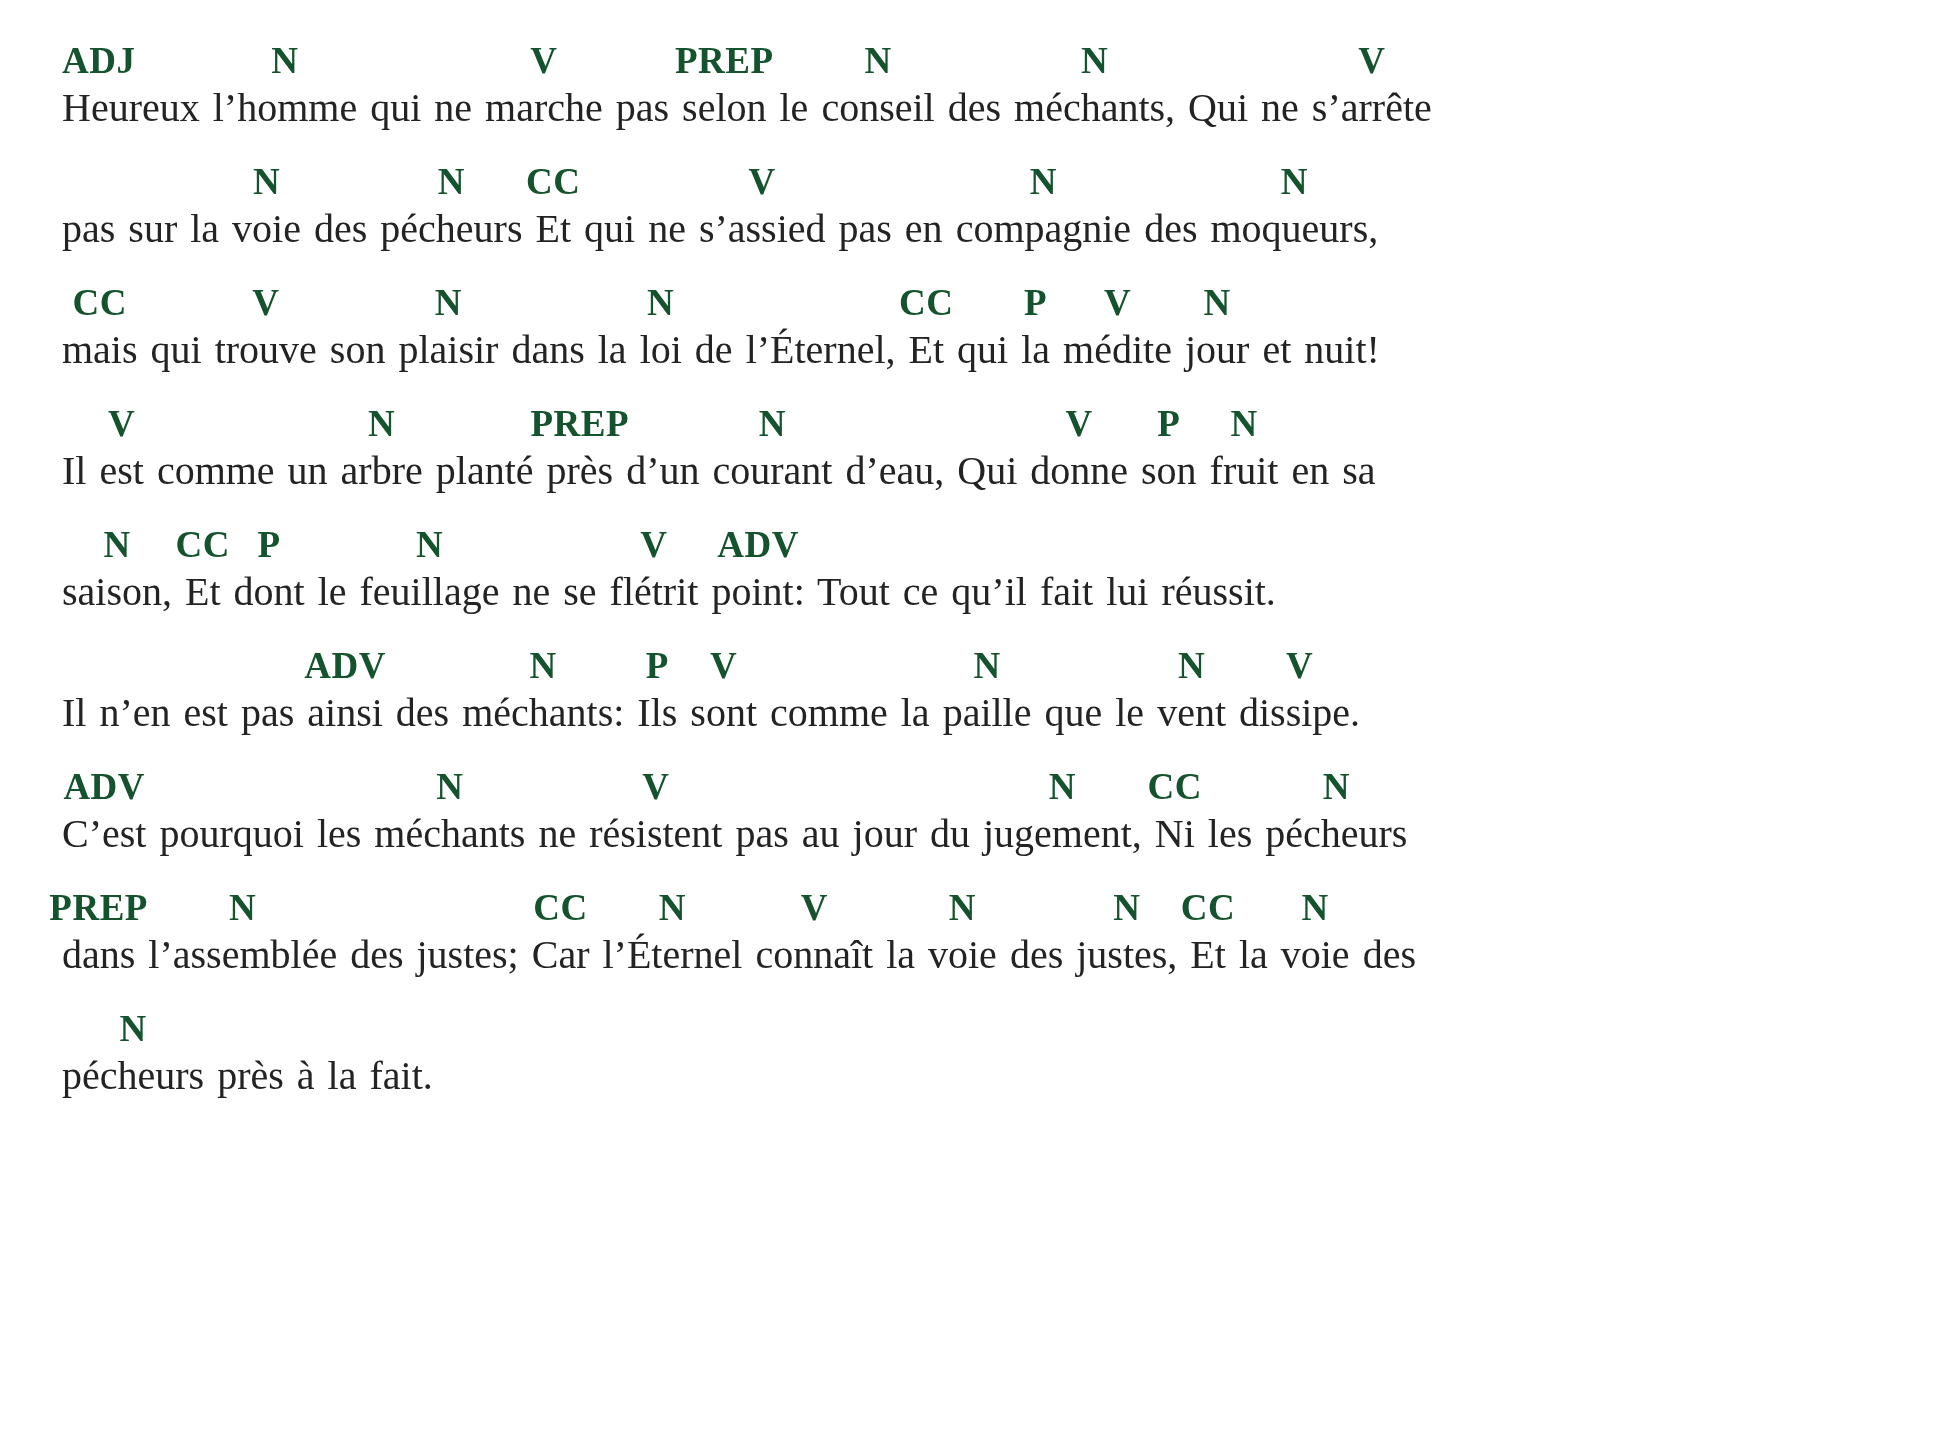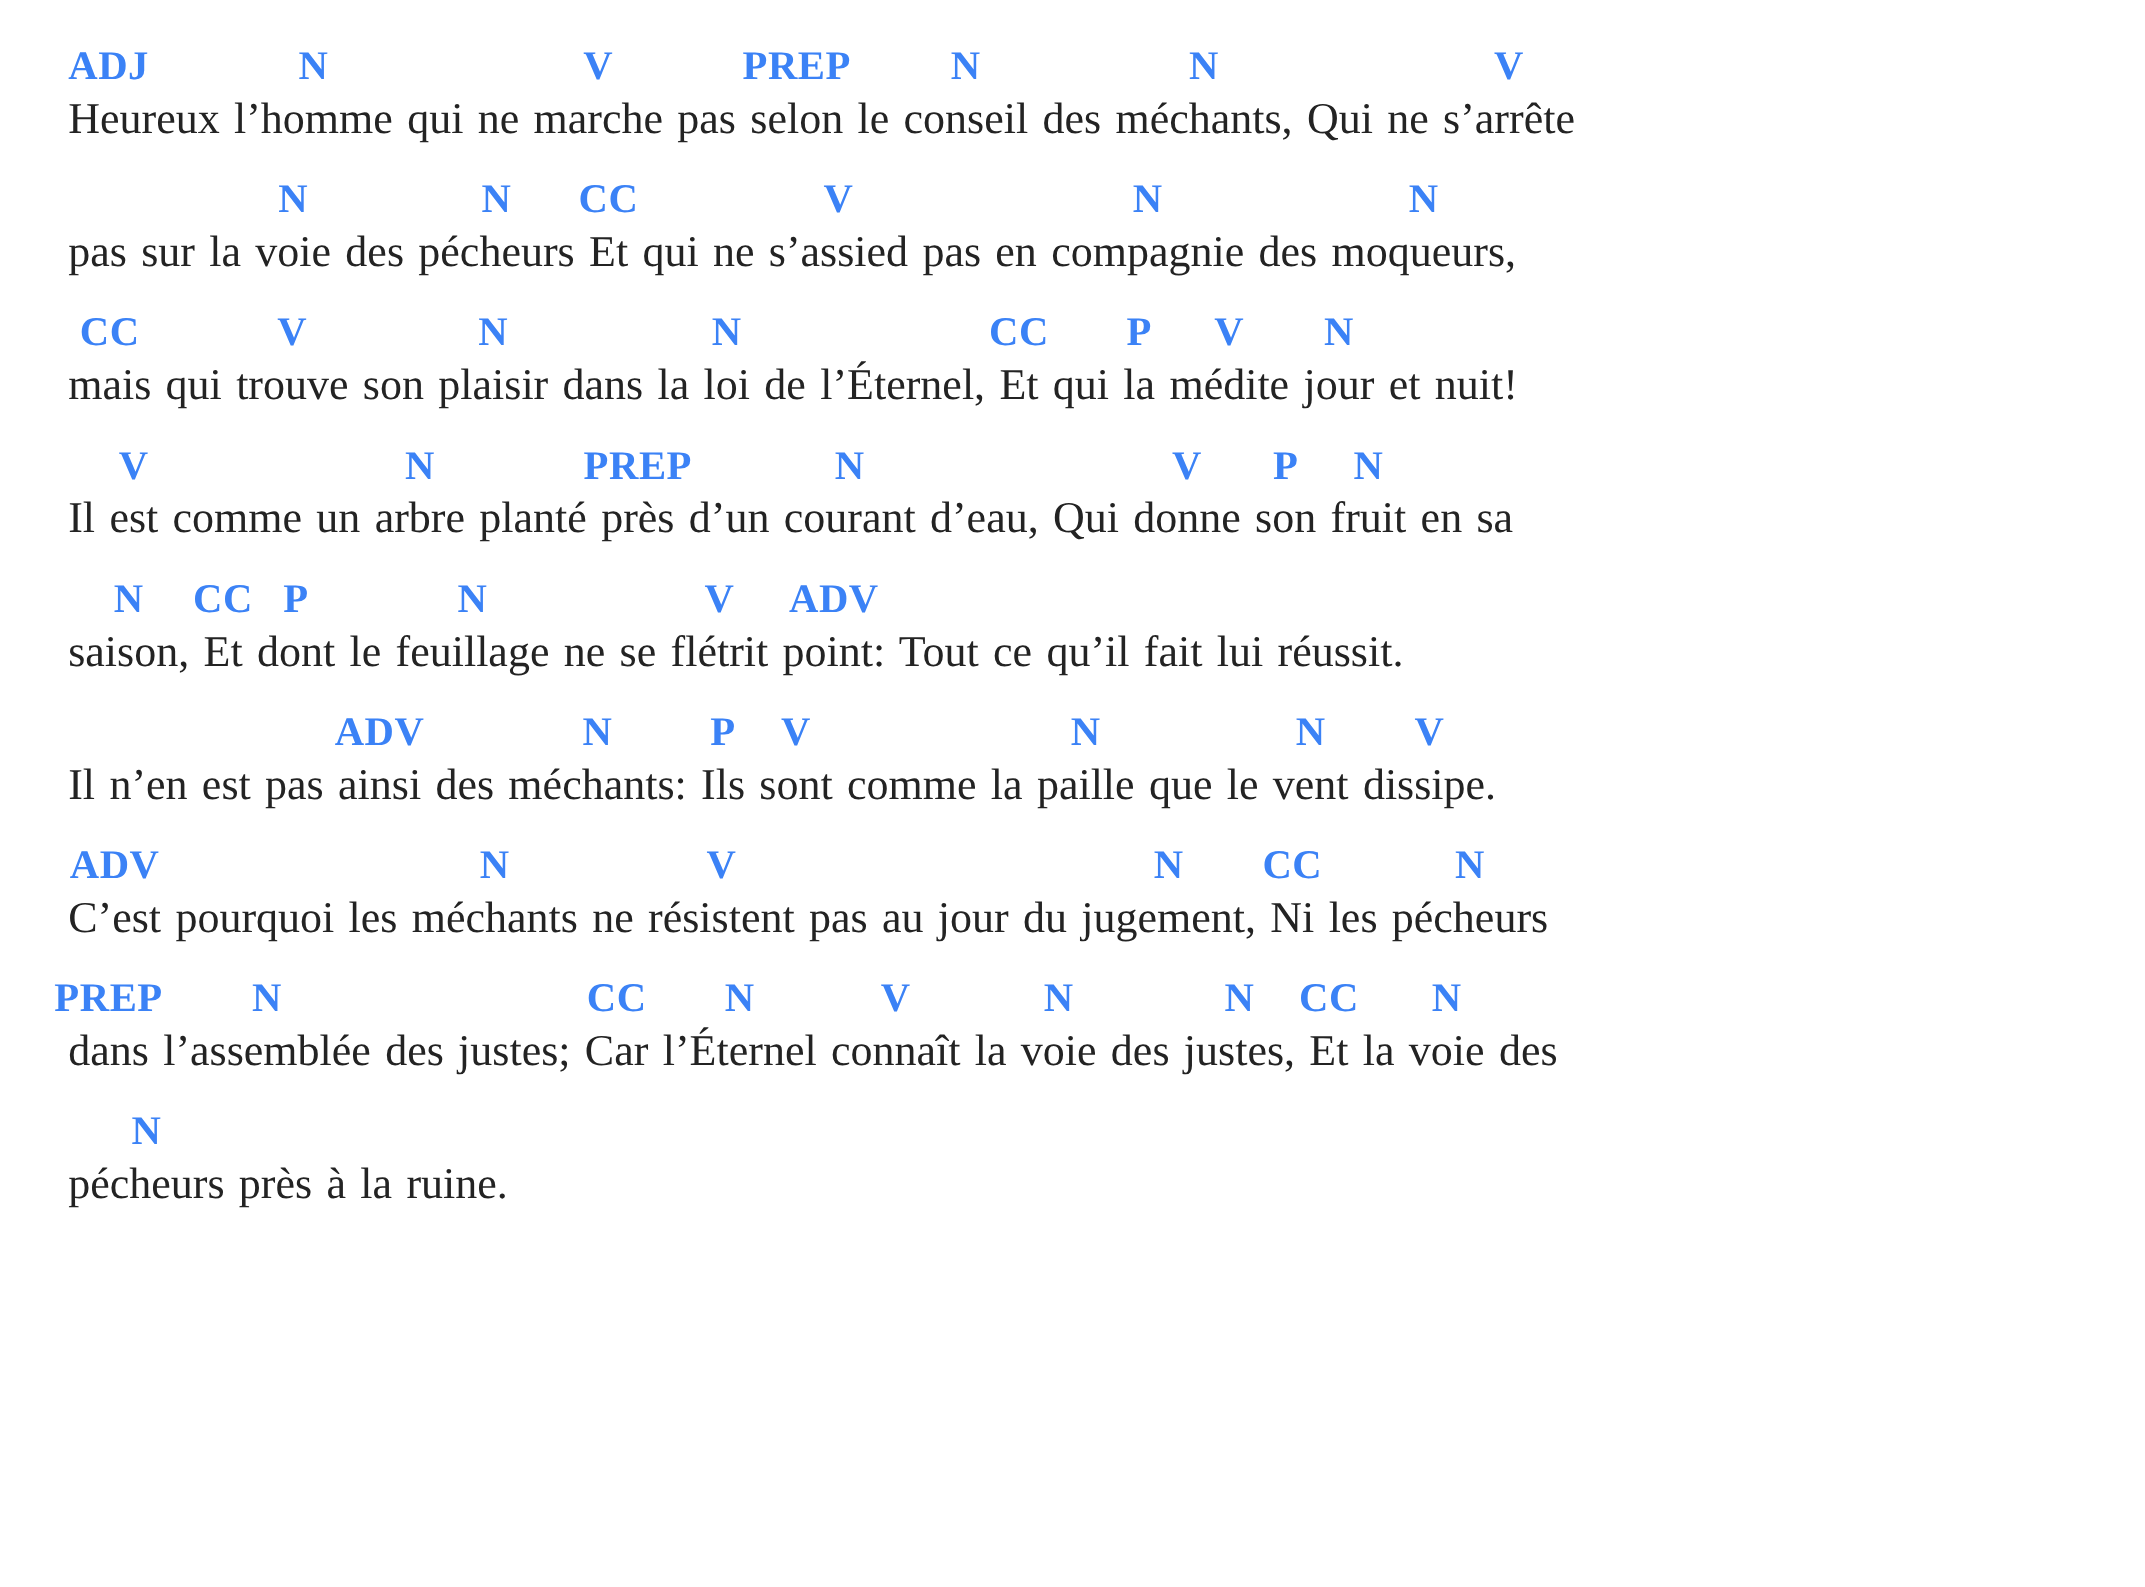--- a/index.html
+++ b/index.html
@@ -34,33 +34,33 @@
   .tag {
     position: absolute;
     bottom: calc(100% + 6px);
     left: 50%;
     transform: translateX(-50%);
     font-weight: 700;
     font-size: 37px;
     line-height: 1;
     letter-spacing: 0.5px;
     word-spacing: normal;
-    color: #3b82f6;
+    color: #14532d;
   }
   .tag.align-left {
     left: 0;
     transform: none;
   }
 </style>
 </head>
 <body>
 
 <main class="passage">
     <div class="pair"><span class="tok"><span class="tag align-left">ADJ</span>Heureux</span> <span class="tok"><span class="tag">N</span>l’homme</span> <span class="tok">qui</span> <span class="tok">ne</span> <span class="tok"><span class="tag">V</span>marche</span> <span class="tok">pas</span> <span class="tok"><span class="tag">PREP</span>selon</span> <span class="tok">le</span> <span class="tok"><span class="tag">N</span>conseil</span> <span class="tok">des</span> <span class="tok"><span class="tag">N</span>méchants,</span> <span class="tok">Qui</span> <span class="tok">ne</span> <span class="tok"><span class="tag">V</span>s’arrête</span></div>
     <div class="pair"><span class="tok">pas</span> <span class="tok">sur</span> <span class="tok">la</span> <span class="tok"><span class="tag">N</span>voie</span> <span class="tok">des</span> <span class="tok"><span class="tag">N</span>pécheurs</span> <span class="tok"><span class="tag">CC</span>Et</span> <span class="tok">qui</span> <span class="tok">ne</span> <span class="tok"><span class="tag">V</span>s’assied</span> <span class="tok">pas</span> <span class="tok">en</span> <span class="tok"><span class="tag">N</span>compagnie</span> <span class="tok">des</span> <span class="tok"><span class="tag">N</span>moqueurs,</span></div>
     <div class="pair"><span class="tok"><span class="tag">CC</span>mais</span> <span class="tok">qui</span> <span class="tok"><span class="tag">V</span>trouve</span> <span class="tok">son</span> <span class="tok"><span class="tag">N</span>plaisir</span> <span class="tok">dans</span> <span class="tok">la</span> <span class="tok"><span class="tag">N</span>loi</span> <span class="tok">de</span> <span class="tok">l’Éternel,</span> <span class="tok"><span class="tag">CC</span>Et</span> <span class="tok">qui</span> <span class="tok"><span class="tag">P</span>la</span> <span class="tok"><span class="tag">V</span>médite</span> <span class="tok"><span class="tag">N</span>jour</span> <span class="tok">et</span> <span class="tok">nuit!</span></div>
     <div class="pair"><span class="tok">Il</span> <span class="tok"><span class="tag">V</span>est</span> <span class="tok">comme</span> <span class="tok">un</span> <span class="tok"><span class="tag">N</span>arbre</span> <span class="tok">planté</span> <span class="tok"><span class="tag">PREP</span>près</span> <span class="tok">d’un</span> <span class="tok"><span class="tag">N</span>courant</span> <span class="tok">d’eau,</span> <span class="tok">Qui</span> <span class="tok"><span class="tag">V</span>donne</span> <span class="tok"><span class="tag">P</span>son</span> <span class="tok"><span class="tag">N</span>fruit</span> <span class="tok">en</span> <span class="tok">sa</span></div>
     <div class="pair"><span class="tok"><span class="tag">N</span>saison,</span> <span class="tok"><span class="tag">CC</span>Et</span> <span class="tok"><span class="tag">P</span>dont</span> <span class="tok">le</span> <span class="tok"><span class="tag">N</span>feuillage</span> <span class="tok">ne</span> <span class="tok">se</span> <span class="tok"><span class="tag">V</span>flétrit</span> <span class="tok"><span class="tag">ADV</span>point:</span> <span class="tok">Tout</span> <span class="tok">ce</span> <span class="tok">qu’il</span> <span class="tok">fait</span> <span class="tok">lui</span> <span class="tok">réussit.</span></div>
     <div class="pair"><span class="tok">Il</span> <span class="tok">n’en</span> <span class="tok">est</span> <span class="tok">pas</span> <span class="tok"><span class="tag">ADV</span>ainsi</span> <span class="tok">des</span> <span class="tok"><span class="tag">N</span>méchants:</span> <span class="tok"><span class="tag">P</span>Ils</span> <span class="tok"><span class="tag">V</span>sont</span> <span class="tok">comme</span> <span class="tok">la</span> <span class="tok"><span class="tag">N</span>paille</span> <span class="tok">que</span> <span class="tok">le</span> <span class="tok"><span class="tag">N</span>vent</span> <span class="tok"><span class="tag">V</span>dissipe.</span></div>
     <div class="pair"><span class="tok"><span class="tag">ADV</span>C’est</span> <span class="tok">pourquoi</span> <span class="tok">les</span> <span class="tok"><span class="tag">N</span>méchants</span> <span class="tok">ne</span> <span class="tok"><span class="tag">V</span>résistent</span> <span class="tok">pas</span> <span class="tok">au</span> <span class="tok">jour</span> <span class="tok">du</span> <span class="tok"><span class="tag">N</span>jugement,</span> <span class="tok"><span class="tag">CC</span>Ni</span> <span class="tok">les</span> <span class="tok"><span class="tag">N</span>pécheurs</span></div>
     <div class="pair"><span class="tok"><span class="tag">PREP</span>dans</span> <span class="tok"><span class="tag">N</span>l’assemblée</span> <span class="tok">des</span> <span class="tok">justes;</span> <span class="tok"><span class="tag">CC</span>Car</span> <span class="tok"><span class="tag">N</span>l’Éternel</span> <span class="tok"><span class="tag">V</span>connaît</span> <span class="tok">la</span> <span class="tok"><span class="tag">N</span>voie</span> <span class="tok">des</span> <span class="tok"><span class="tag">N</span>justes,</span> <span class="tok"><span class="tag">CC</span>Et</span> <span class="tok">la</span> <span class="tok"><span class="tag">N</span>voie</span> <span class="tok">des</span></div>
-    <div class="pair"><span class="tok"><span class="tag">N</span>pécheurs</span> <span class="tok">près</span> <span class="tok">à</span> <span class="tok">la</span> <span class="tok">ruine.</span></div>
+    <div class="pair"><span class="tok"><span class="tag">N</span>pécheurs</span> <span class="tok">près</span> <span class="tok">à</span> <span class="tok">la</span> <span class="tok">fait.</span></div>
   </main>
 
 </body></html>

